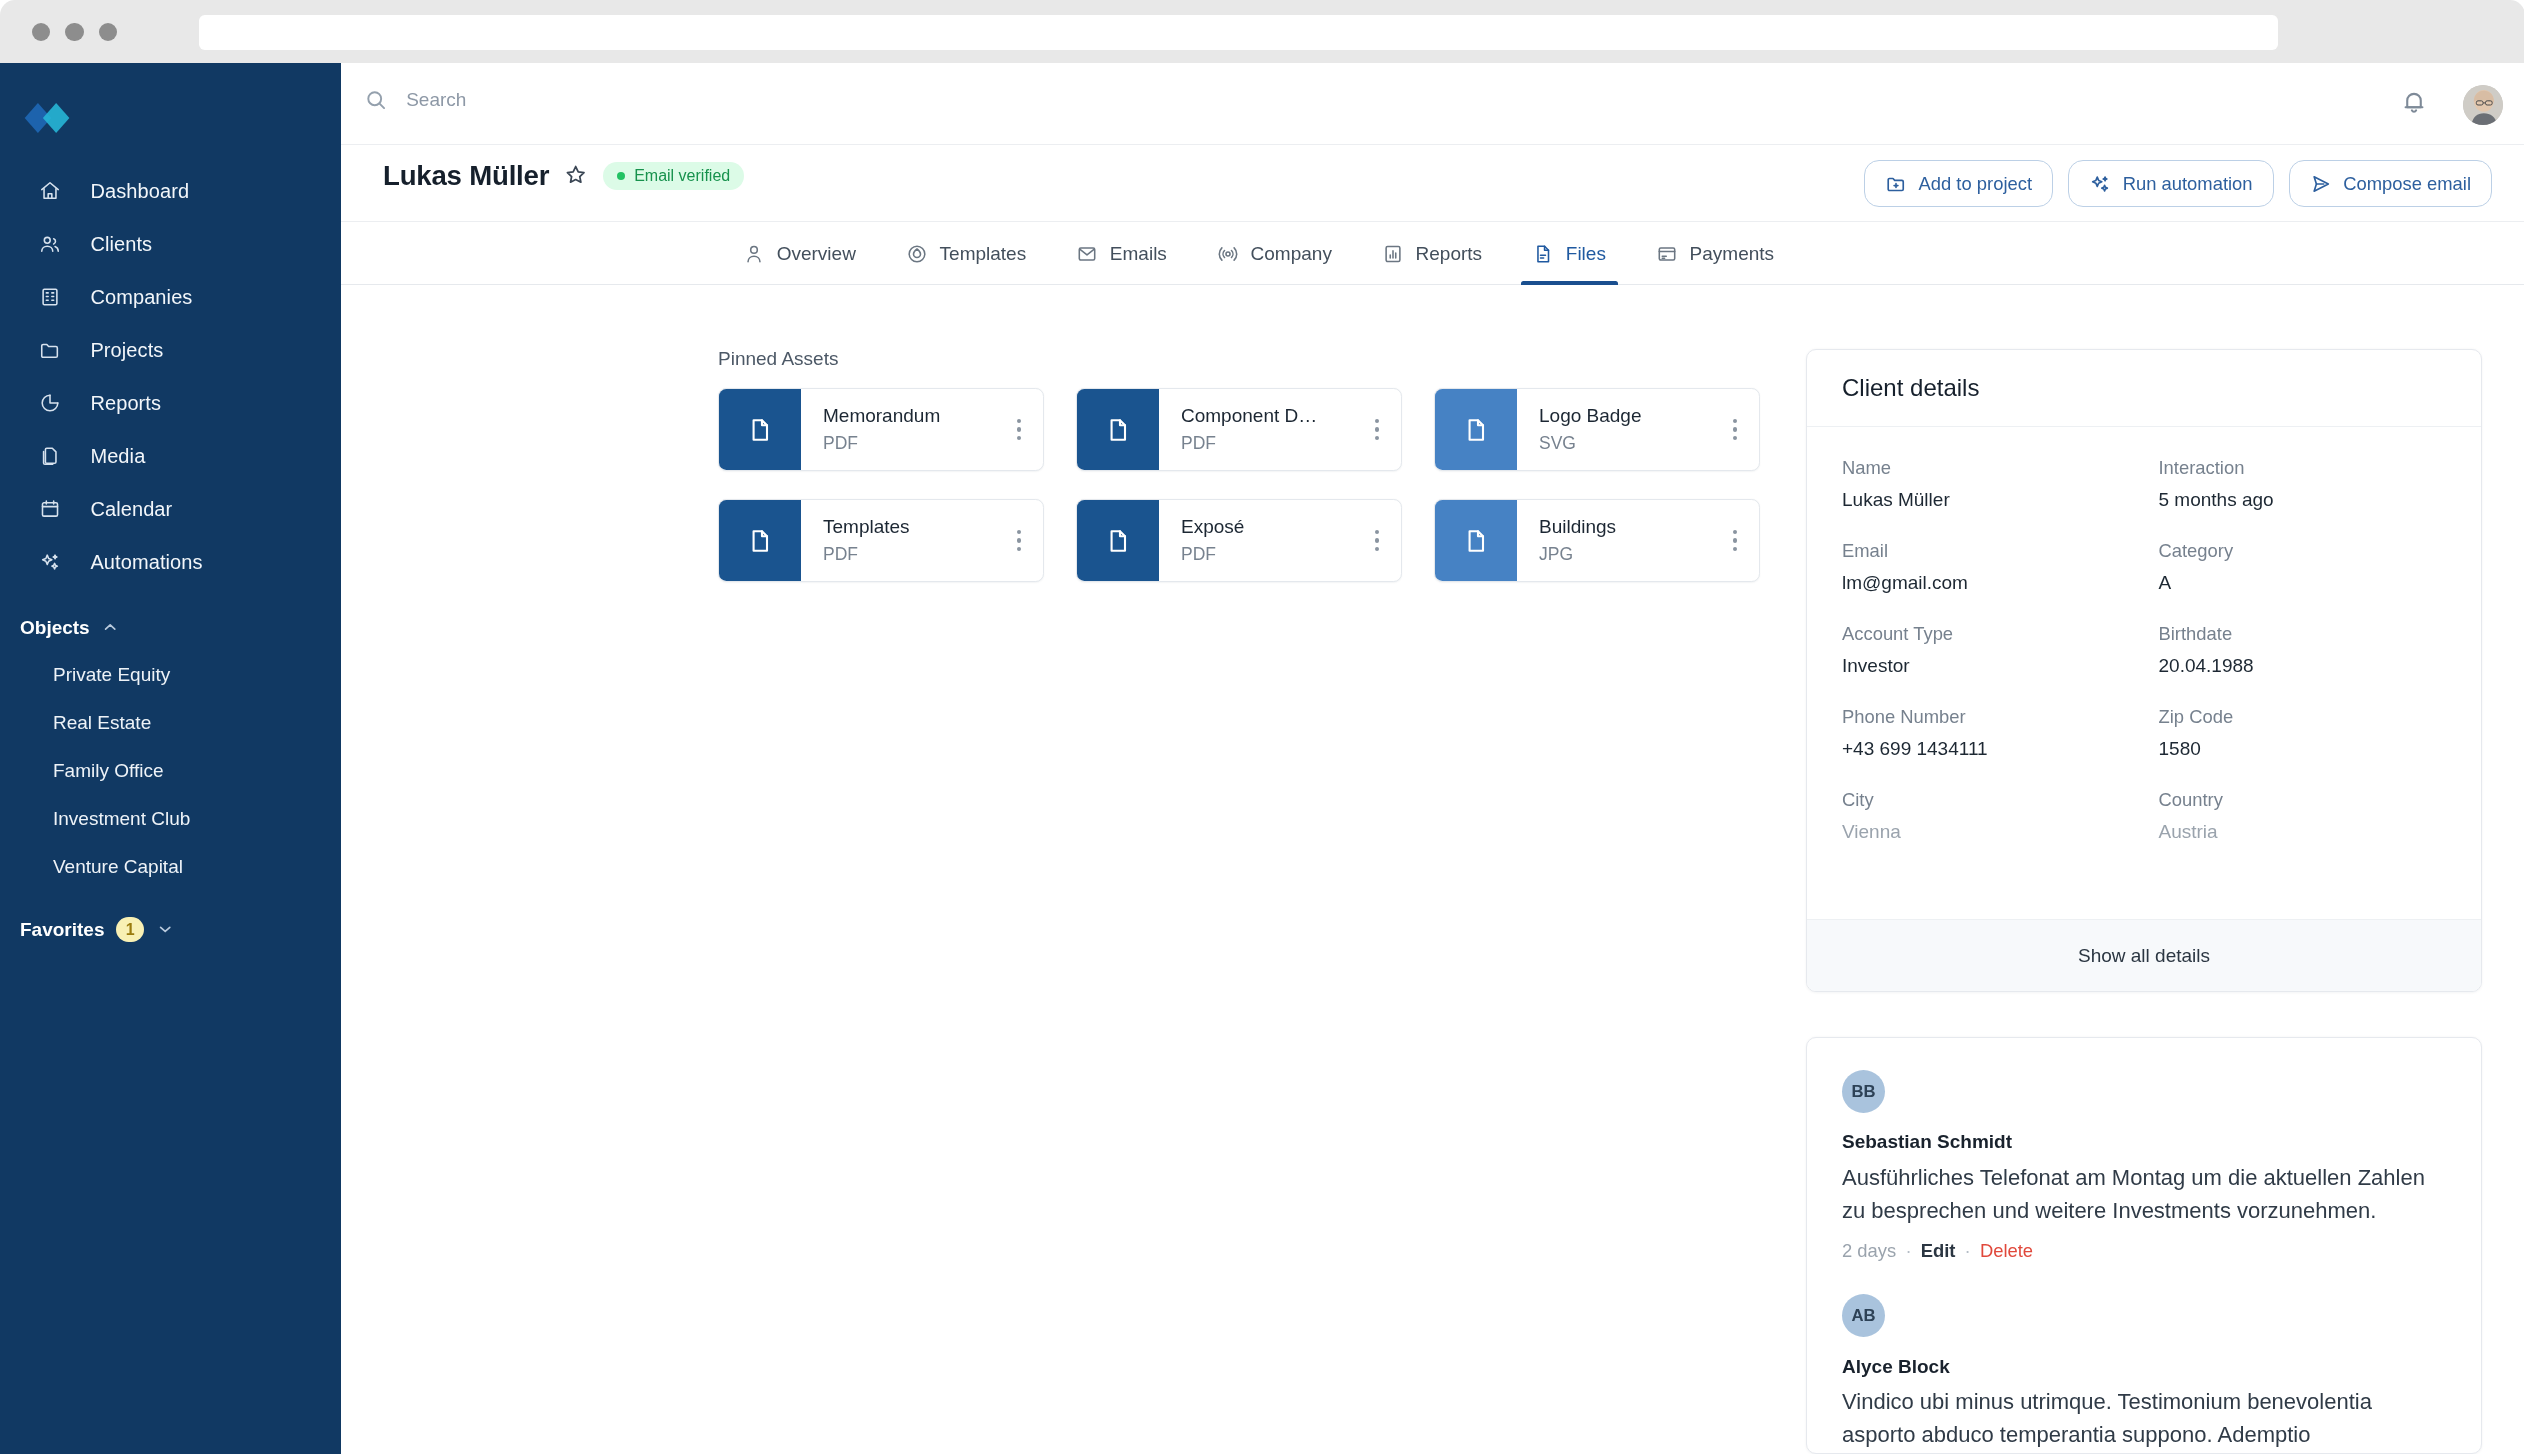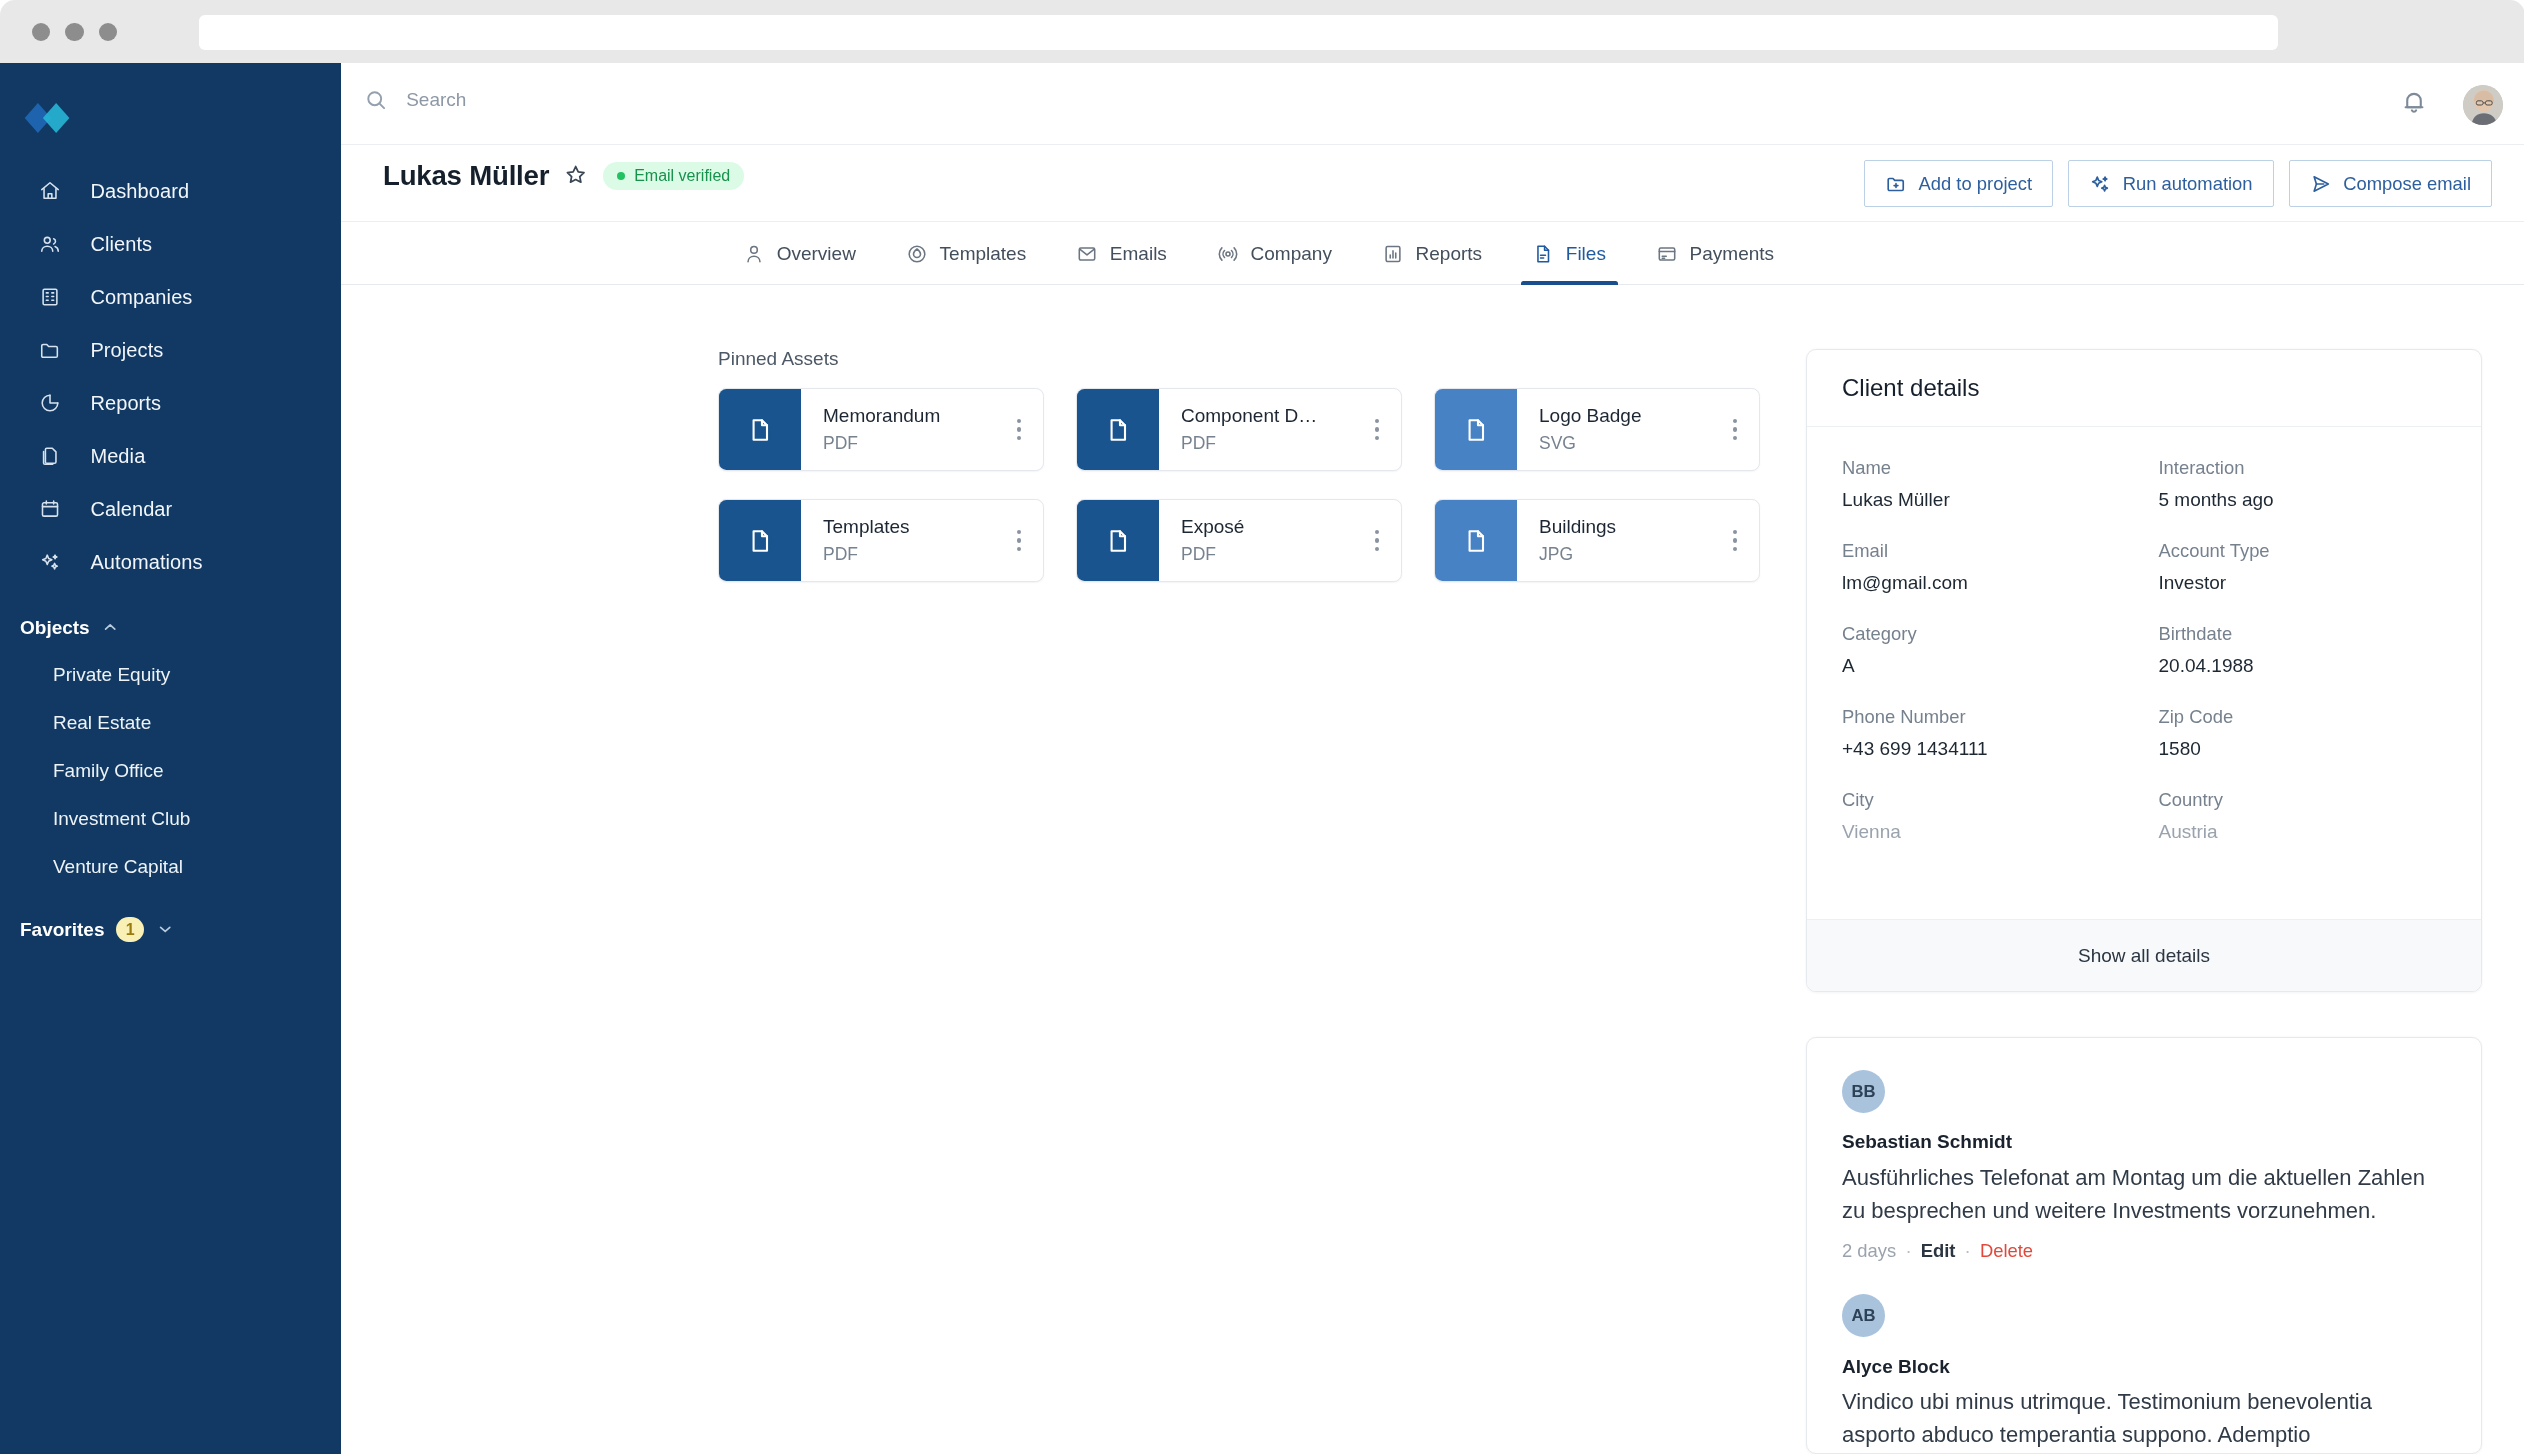--- a/index.html
+++ b/index.html
@@ -86,21 +86,21 @@
   #verified-badge {
     display: inline-flex; align-items: center; gap: 9.2px;
     background: #dcfbe7; color: #17924d; border-radius: 14px;
     height: 28px; padding: 0 14px; font-size: 16px;
   }
   .dot-green { width: 8.3px; height: 8.3px; border-radius: 50%; background: #22c263; display: inline-block; }
 
   #header-actions { position: absolute; right: 33px; top: 15px; display: flex; gap: 15px; }
   .hdr-btn {
     display: inline-flex; align-items: center; gap: 11.7px;
-    height: 47px; padding: 0 20px; border: 0.8px solid #bcd0e6; border-radius: 2px;
+    height: 47px; padding: 0 20px; border: 0.8px solid #bcd0e6; border-radius: 15px;
     background: #ffffff; color: #2d5f9e; font-size: 18.4px; cursor: pointer;
     font-family: "Liberation Sans", sans-serif;
   }
   .hdr-btn svg { width: 22px; height: 22px; stroke: #2d5f9e; fill: none; stroke-width: 1.8; stroke-linecap: round; stroke-linejoin: round; }
 
   
   #tabbar {
     position: absolute; left: 341px; top: 222px; width: 2184px; height: 63px;
     background: #ffffff; border-bottom: 0.8px solid #e6e9ed;
   }
@@ -574,26 +574,26 @@
     </div>
     <div>
       <div class="fld-label">Interaction</div>
       <div class="fld-value">5 months ago</div>
     </div>
     <div>
       <div class="fld-label">Email</div>
       <div class="fld-value">lm@gmail.com</div>
     </div>
     <div>
+      <div class="fld-label">Category</div>
+      <div class="fld-value">A</div>
+    </div>
+    <div>
       <div class="fld-label">Account Type</div>
       <div class="fld-value">Investor</div>
-    </div>
-    <div>
-      <div class="fld-label">Category</div>
-      <div class="fld-value">A</div>
     </div>
     <div>
       <div class="fld-label">Birthdate</div>
       <div class="fld-value">20.04.1988</div>
     </div>
     <div>
       <div class="fld-label">Phone Number</div>
       <div class="fld-value">+43 699 1434111</div>
     </div>
     <div>

